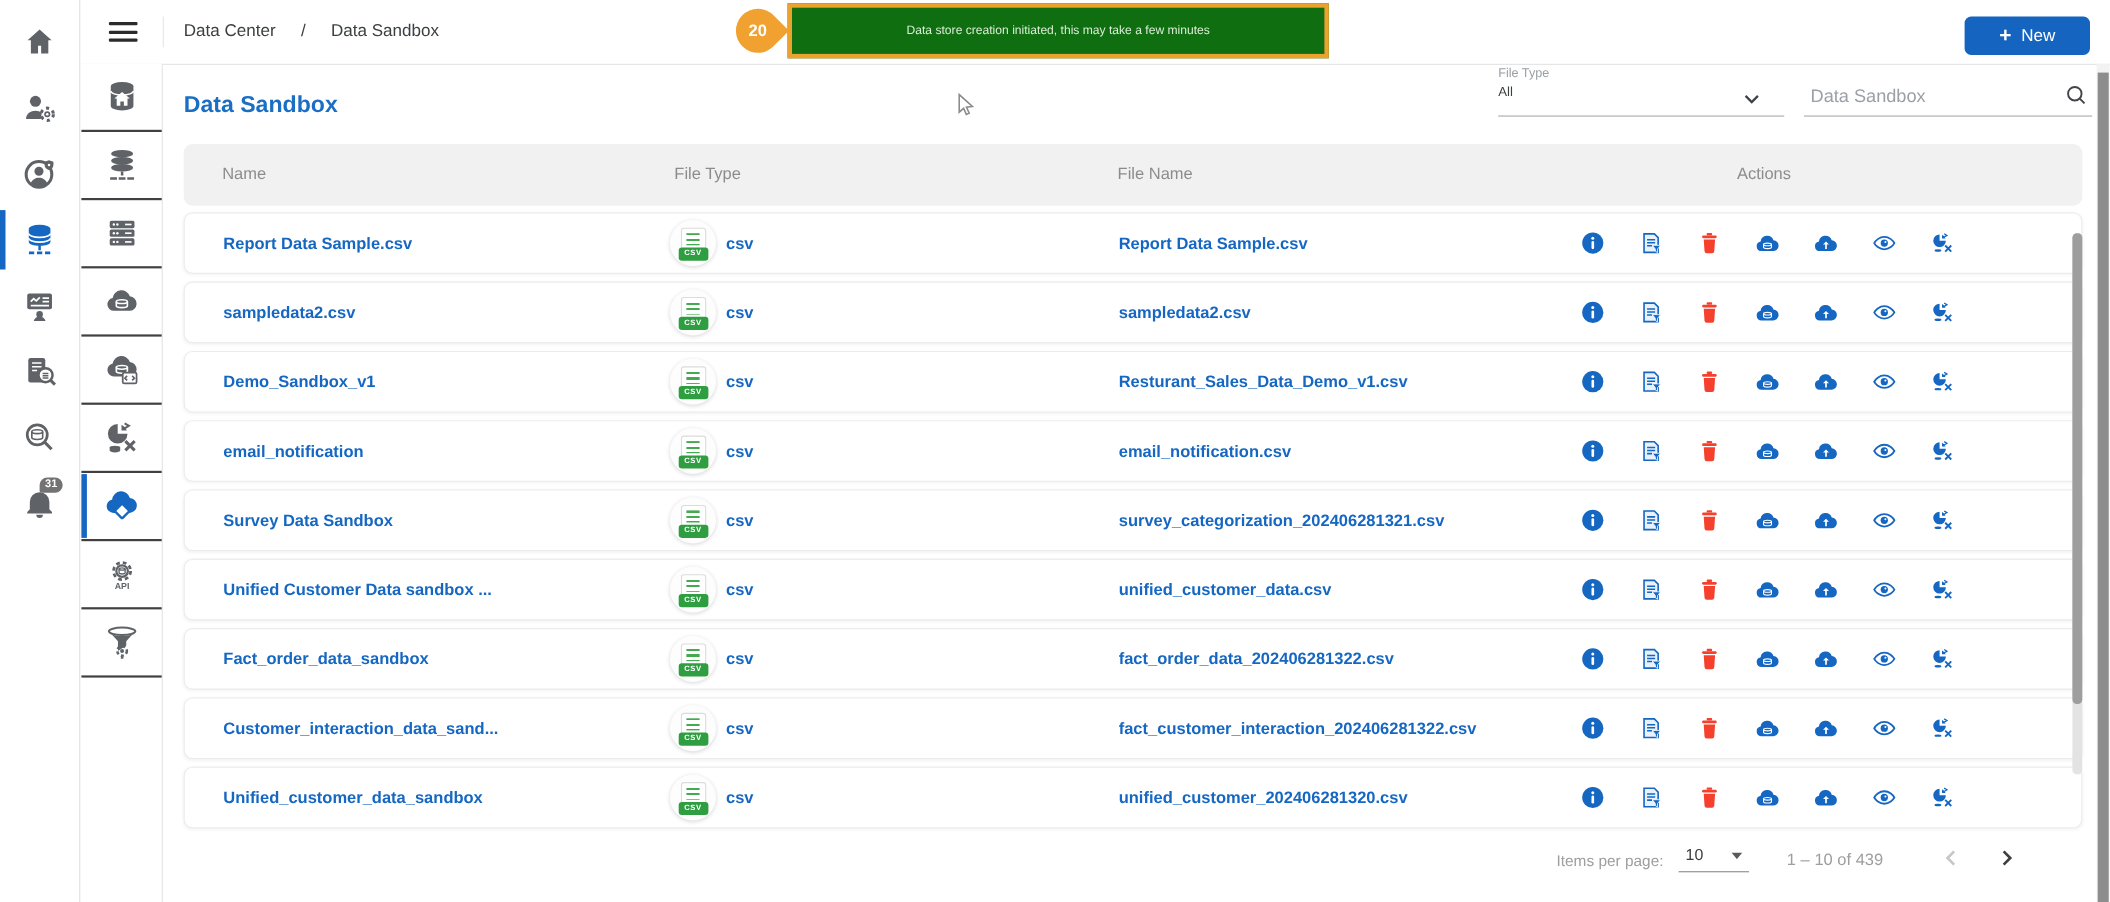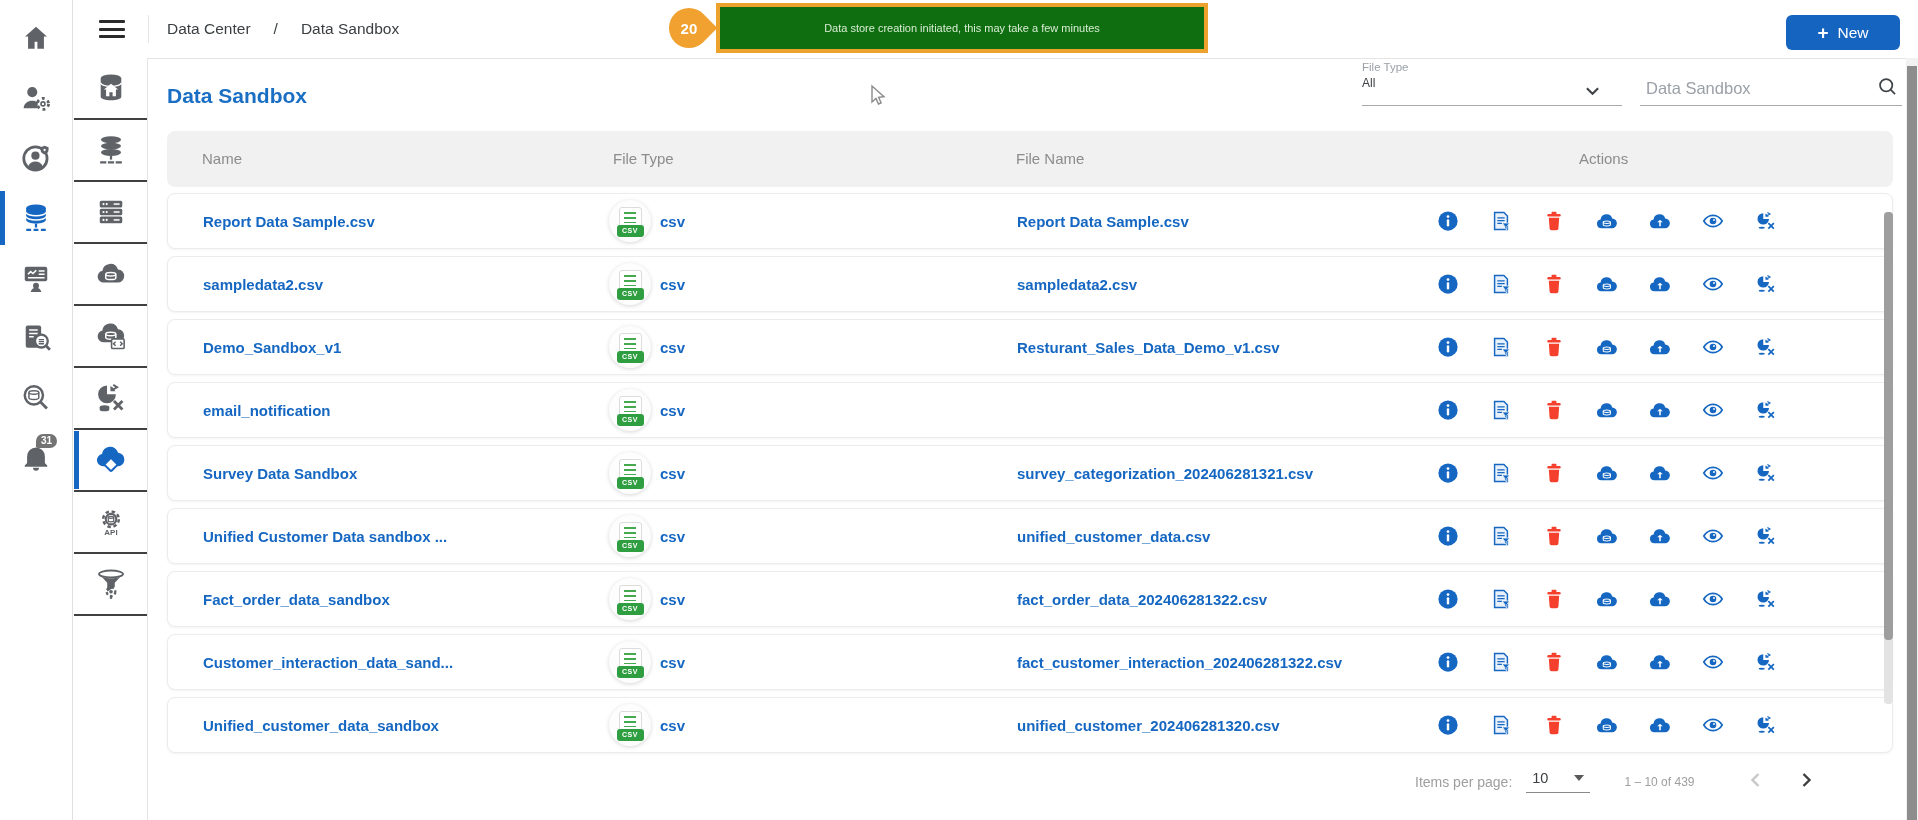--- a/index.html
+++ b/index.html
@@ -65,21 +65,21 @@
   .csv-band{position:absolute;bottom:-2px;left:-3px;right:-3px;height:12px;background:#2f9e41;border-radius:3px;color:#fff;font-size:7px;font-weight:bold;display:flex;align-items:center;justify-content:center;letter-spacing:.5px;}
   .ft-label{font-size:15px;font-weight:bold;color:#1567c2;}
   .actions{position:absolute;left:1268px;top:0;height:100%;display:flex;align-items:center;gap:29px;}
   .abtn{width:24px;height:24px;padding:0;border:none;background:transparent;display:flex;align-items:center;justify-content:center;cursor:pointer;}
 
   
   .pagination{position:absolute;left:1415px;top:770px;display:flex;align-items:center;z-index:2;}
   .pag-lbl{font-size:14px;color:#9e9e9e;}
   .pp-select{display:flex;align-items:center;gap:26px;border-bottom:1px solid #8a8a8a;padding:0 6px 6px 6px;margin-left:14px;cursor:pointer;}
   .pp-val{font-size:14.5px;color:#3c4043;}
-  .range{font-size:12px;color:#9e9e9e;margin-left:34px;}
+  .range{font-size:15px;color:#9e9e9e;margin-left:34px;}
   .pg-prev{margin-left:52px;} .pg-next{margin-left:30px;}
   .pg-btn{background:transparent;border:none;padding:2px;cursor:pointer;}
 
   
   .inner-track{position:absolute;left:1884px;top:212px;width:9px;height:492px;background:#e3e3e3;border-radius:4px;z-index:3;}
   .inner-thumb{position:absolute;left:0;top:0;width:9px;height:428px;background:#9e9e9e;border-radius:4px;}
   .outer-track{position:absolute;left:1906px;top:58px;width:12px;height:762px;background:#f2f2f2;z-index:9;}
   .outer-thumb{position:absolute;left:1px;top:8px;width:10px;height:754px;background:#8d8d8d;}
 </style>
 </head>
@@ -522,20 +522,23 @@
         </div>
       <div class="cell c-ft">
         <span class="file-circle">
           <span class="csv-page">
               <span class="csv-lines"></span>
               <span class="csv-band">CSV</span>
             </span>
         </span>
         <span class="ft-label">csv</span>
       </div>
+      <div class="cell c-fn">
+          <a>email_notification.csv</a>
+        </div>
       <div class="actions">
         <button class="abtn">
             <svg width="22" height="22" viewBox="0 0 24 24">
               <circle cx="12" cy="12" r="10.5" fill="#1567c2"></circle>
               <circle cx="12" cy="7.2" r="1.5" fill="#fff"></circle>
               <rect x="10.7" y="10" width="2.6" height="8" rx="1.3" fill="#fff"></rect>
             </svg>
           </button>
         <button class="abtn">
             <svg width="22" height="22" viewBox="0 0 24 24">

